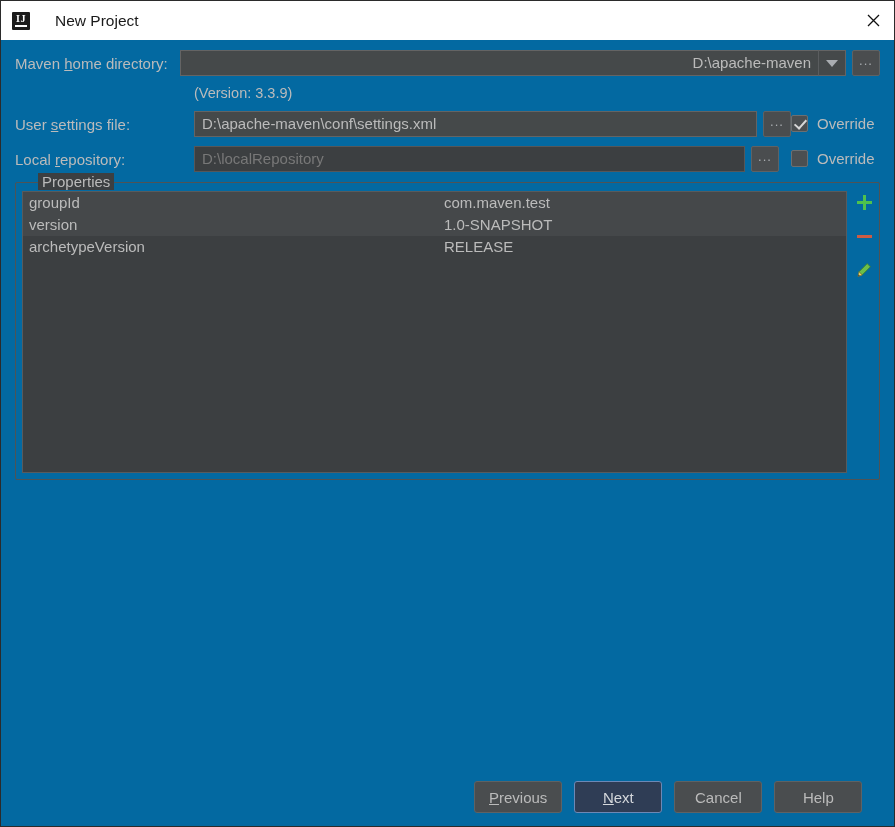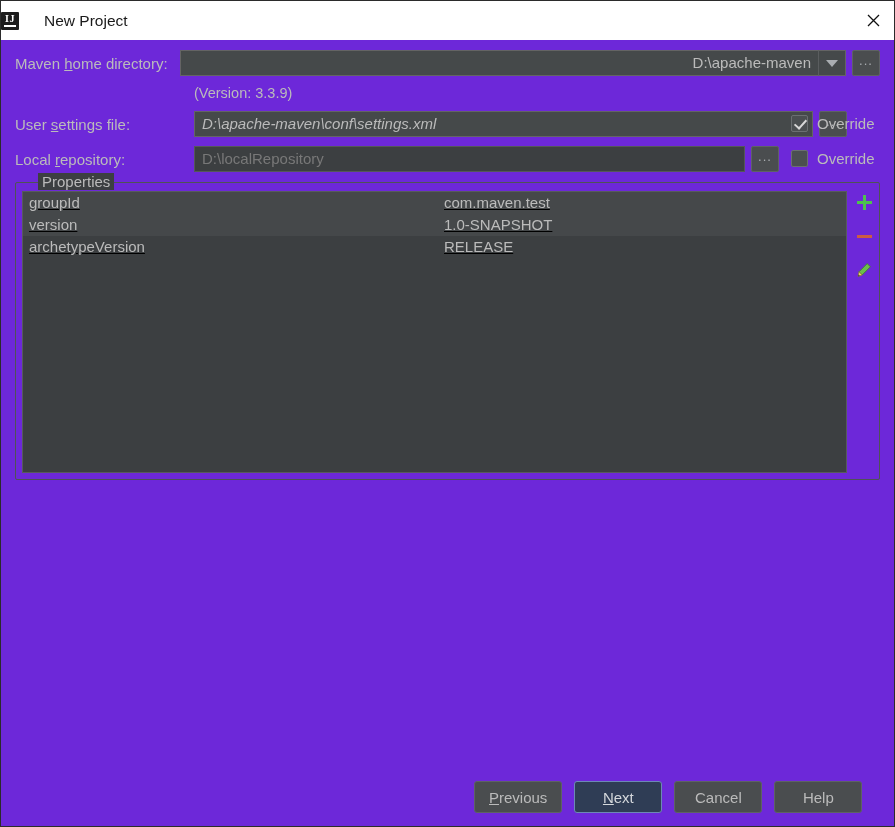--- a/index.html
+++ b/index.html
@@ -26,20 +26,21 @@
   .titlebar {
     position: absolute;
     top: 0; left: 0;
     width: 895px;
     height: 39px;
     background: #ffffff;
     display: flex;
     align-items: center;
   }
   .title-icon {
+    margin-left: 11px;
     width: 32px;
     height: 18px;
     position: relative;
     flex: 0 0 auto;
   }
   .ij-logo {
     width: 18px; height: 18px;
     background: #1c1c1c;
     border-radius: 1px;
     position: relative;
@@ -78,21 +79,21 @@
     cursor: default;
   }
   .title-close svg { display: block; }
 
   
   .body {
     position: absolute;
     top: 39px; left: 0;
     width: 893px;
     height: 786px;
-    background: #6d28d9;
+    background: #0369a1;
   }
 
   
   .form-row {
     position: absolute;
     left: 0;
     height: 26px;
     display: flex;
     align-items: center;
   }
@@ -211,21 +212,20 @@
     background: #3c3f41;
     border: 1px solid #585b5d;
     overflow: hidden;
   }
   .prow {
     position: relative;
     height: 22px;
     display: flex;
     align-items: center;
     background: #45484a;
-    text-decoration: underline;
   }
   .prow.alt { background: #3c3f41; }
   .prow.sel { background: #4b6eaf; }
   .pkey, .pval {
     color: #bbbbbb;
     font-size: 15px;
     white-space: nowrap;
     overflow: hidden;
     line-height: 22px;
   }
@@ -326,21 +326,21 @@
       </div>
     </div>
 
     <div class="version-note" style="top:45px; left:193px;">(Version: 3.3.9)</div>
 
     <div class="form-row" style="top:71px; left:14px; width:865px;">
       <div class="flabel" style="width:170px;">
         <span>User </span><u>s</u><span>ettings file:</span>
       </div>
       <div style="display:flex; align-items:center; margin-left:9px;">
-        <div class="tfield" style="width:619px;font-style:italic;">D:\apache-maven\conf\settings.xml</div>
+        <div class="tfield" style="width:563px;">D:\apache-maven\conf\settings.xml</div>
         <div class="browse-btn" style="margin-left:6px;">...</div>
       </div>
     </div>
     <div class="cbrow" style="top:75px; left:790px;">
       <div class="cbox checked"></div>
       <div class="cblabel">Override</div>
     </div>
 
     <div class="form-row" style="top:106px; left:14px; width:865px;">
       <div class="flabel" style="width:170px;">

